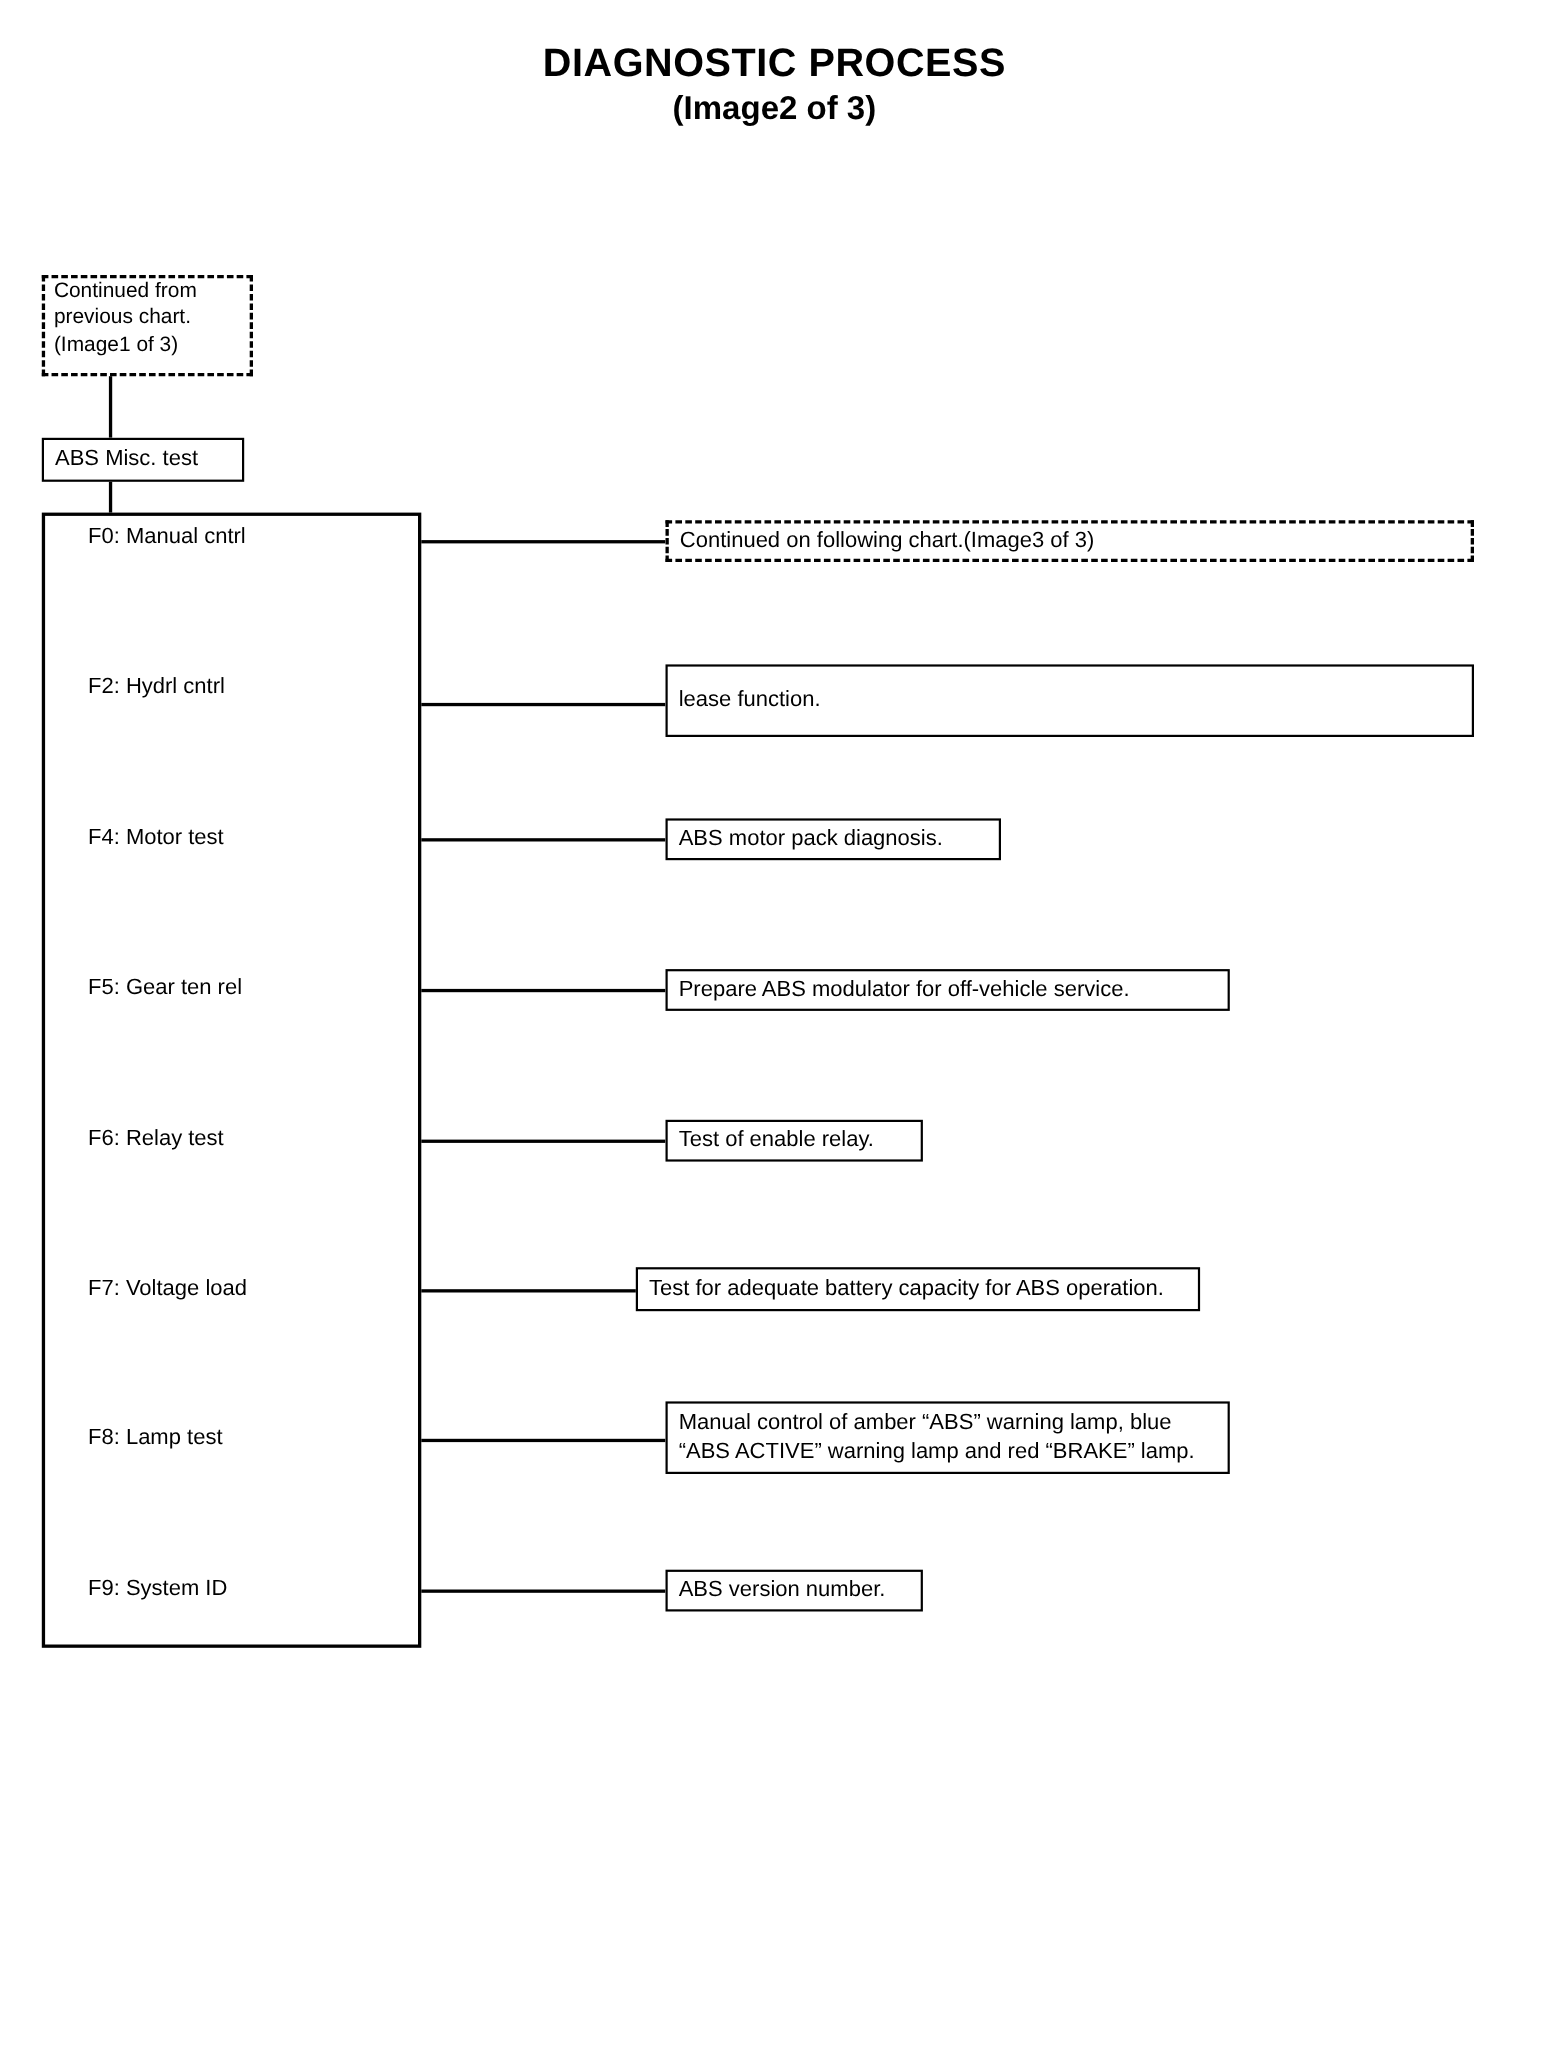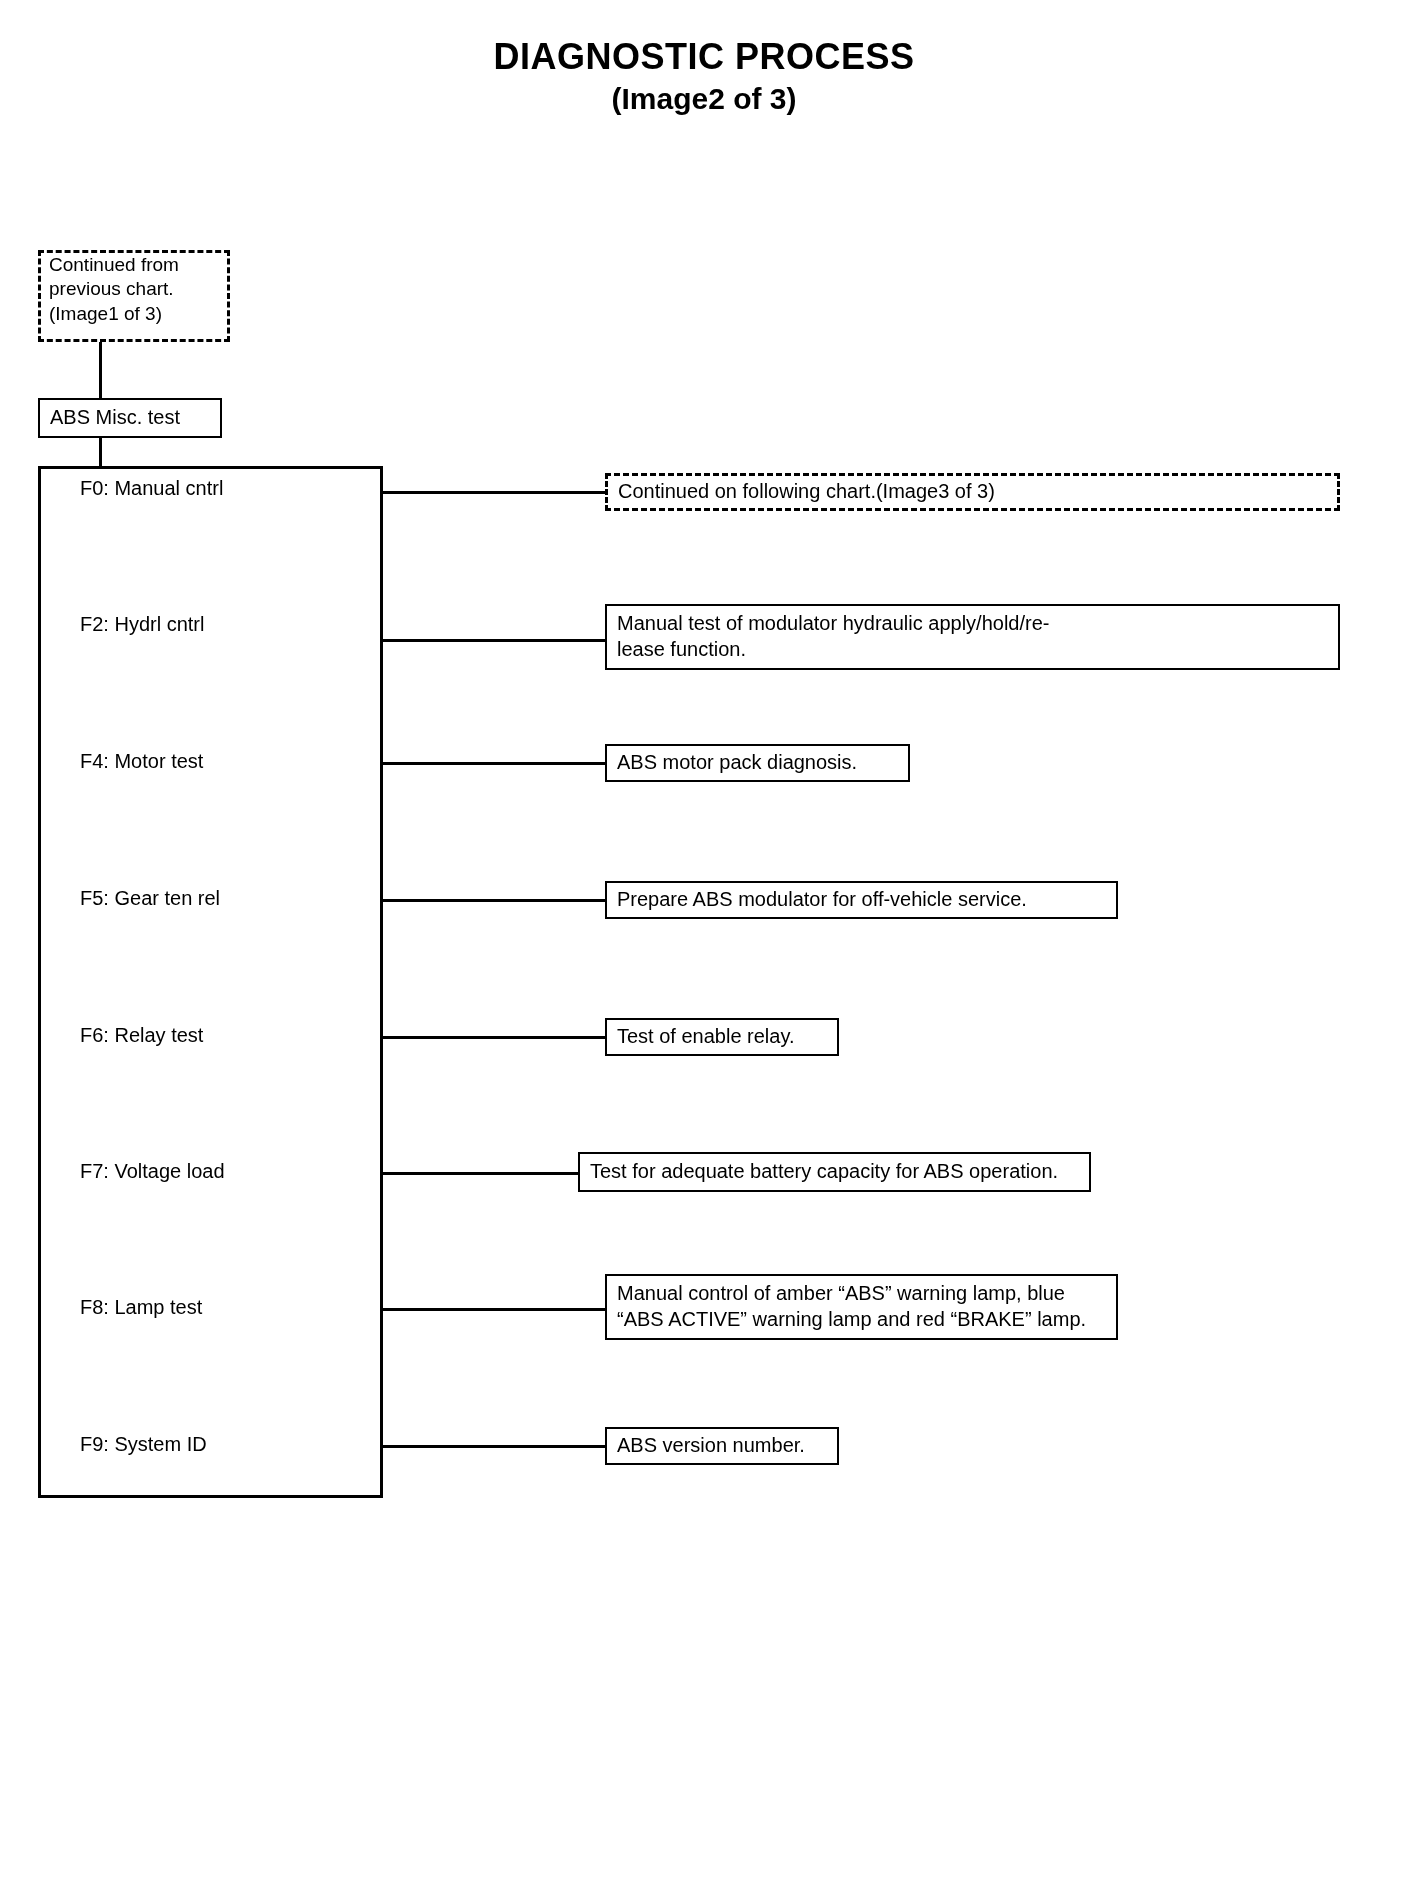--- a/index.html
+++ b/index.html
@@ -130,21 +130,20 @@
   <div class="menu-item" style="left:68px; top:1433px;">F9: System ID</div>
 
   <div class="line-h" style="left:383px; top:491px; width:222px;"></div>
   <div class="box-dashed" style="left:605px; top:473px; width:735px; height:38px;">
     <div class="box-text">Continued on following chart.(Image3 of 3)</div>
   </div>
 
   <div class="line-h" style="left:383px; top:639px; width:222px;"></div>
   <div class="box" style="left:605px; top:604px; width:735px; height:66px;">
     <div style="padding:0 10px; width:100%;">
-      <div class="box-text justify" style="padding:0; width:100%;">Manual  test  of  modulator  hydraulic  apply/hold/re-</div>
       <div class="box-text" style="padding:0;">lease function.</div>
     </div>
   </div>
 
   <div class="line-h" style="left:383px; top:762px; width:222px;"></div>
   <div class="box" style="left:605px; top:744px; width:305px; height:38px;">
     <div class="box-text">ABS motor pack diagnosis.</div>
   </div>
 
   <div class="line-h" style="left:383px; top:899px; width:222px;"></div>

